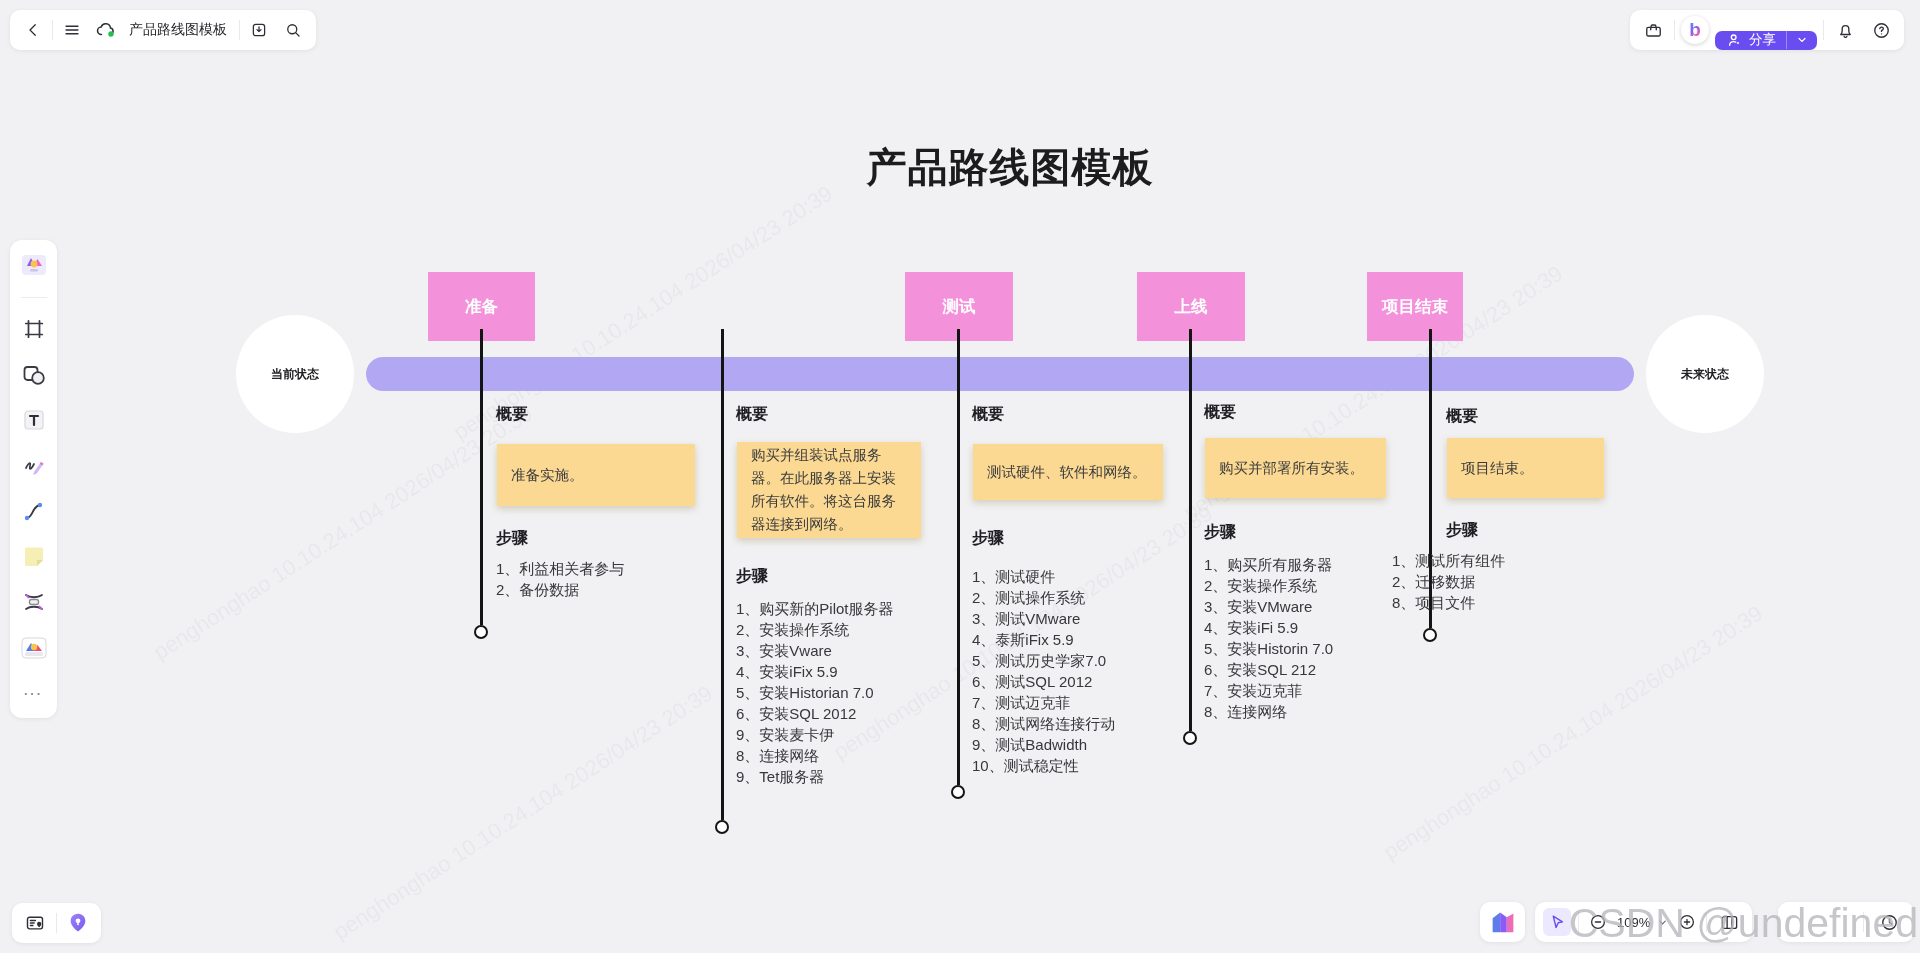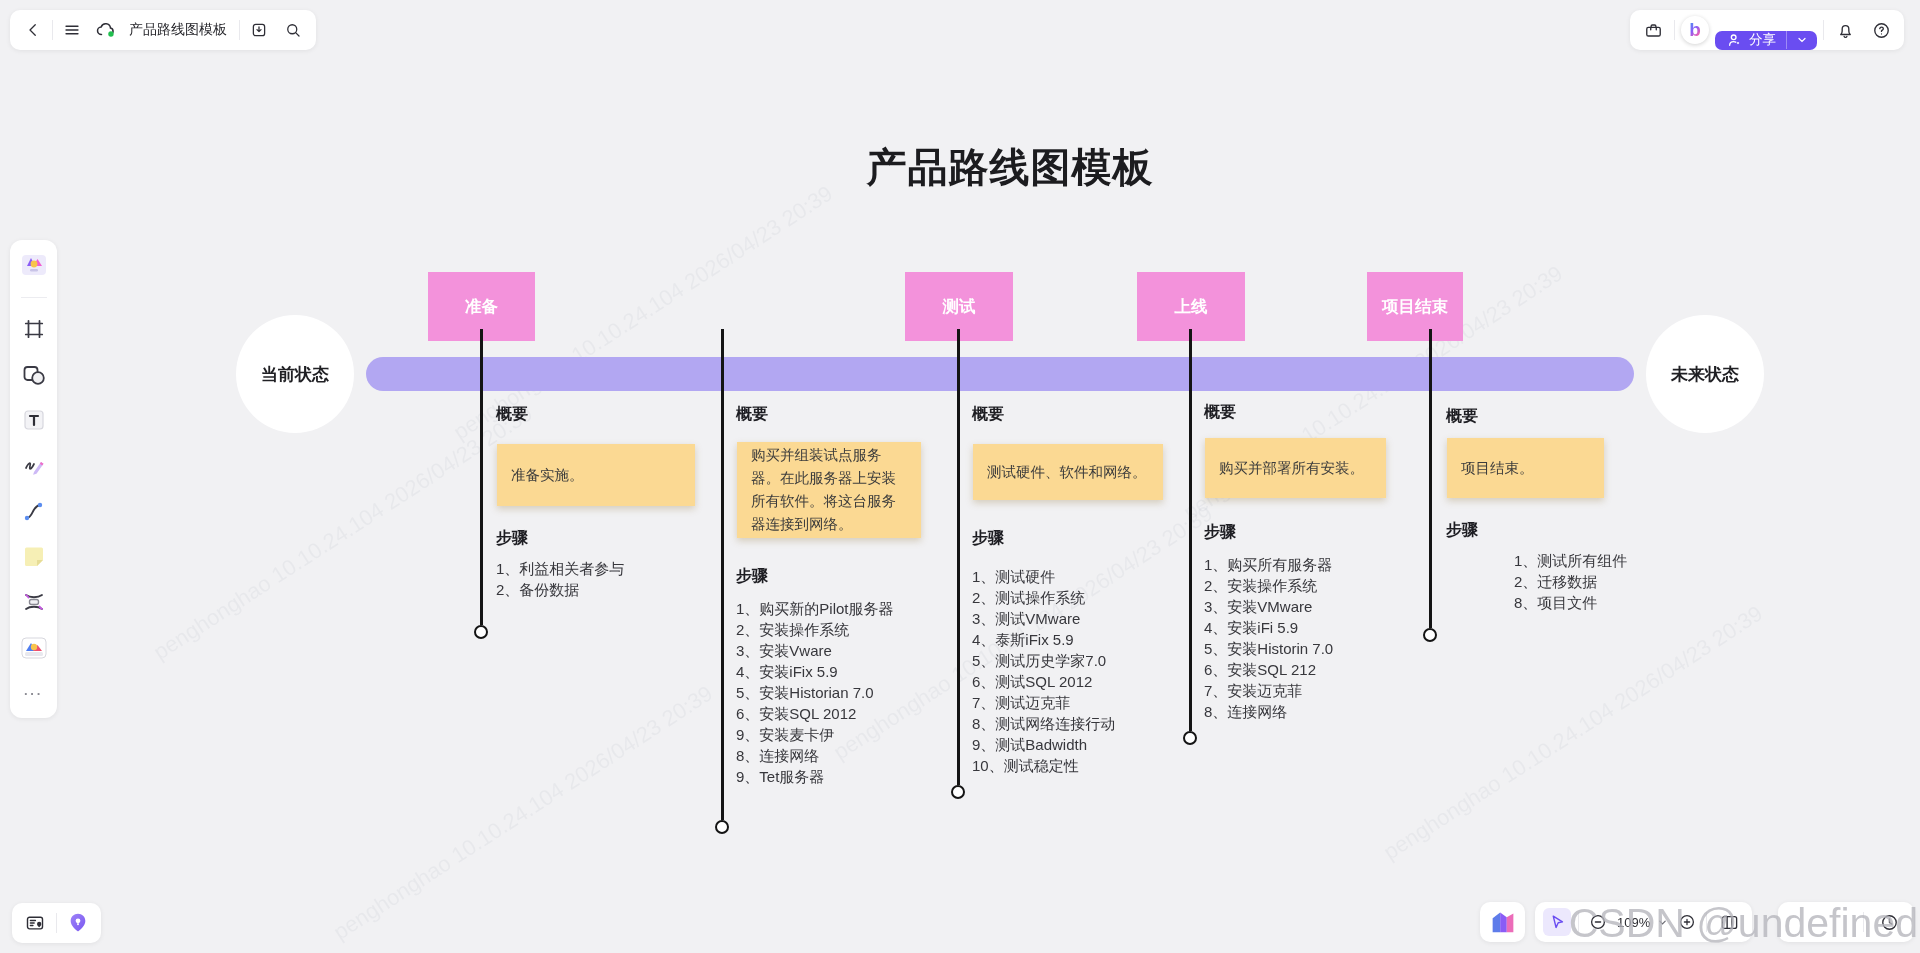--- a/index.html
+++ b/index.html
@@ -44,21 +44,21 @@
   
   #logo-card { left:1480px; top:902px; width:45px; height:40px; justify-content:center; }
   #zoom-card { left:1535px; top:902px; height:40px; padding:0 8px; gap:7px; }
   #extra-card { left:1778px; top:902px; width:136px; height:40px; padding:0 10px; justify-content:flex-end; gap:10px; }
   .cursor-btn { width:28px; height:28px; border-radius:6px; background:#ece8fd; display:flex; align-items:center; justify-content:center; cursor:pointer; }
   #zoom-level { font-size:13px; color:#2b2b30; }
 
   
   #canvas { position:absolute; inset:0; }
   #board-title { left:710px; top:140px; width:600px; text-align:center; font-size:40px; font-weight:bold; color:#1c1c1f; letter-spacing:1px; }
-  .state-circle { width:118px; height:118px; border-radius:50%; background:#fff; display:flex; align-items:center; justify-content:center; font-size:17px; font-weight:bold; color:#202024; }
+  .state-circle { width:118px; height:118px; border-radius:50%; background:#fff; display:flex; align-items:center; justify-content:center; font-size:12px; font-weight:bold; color:#202024; }
   #timeline-bar { left:366px; top:357px; width:1268px; height:34px; border-radius:17px; background:#b2a7f2; }
   .milestone { top:272px; height:69px; border-radius:0; background:#f392db; color:#fff;
     display:flex; align-items:center; justify-content:center; font-size:16.5px; font-weight:bold; cursor:pointer; }
   .vline { width:2.5px; background:#141414; top:329px; }
   .endpoint { width:14px; height:14px; border-radius:50%; background:#fff; border:2.5px solid #141414; cursor:pointer; }
   .col-heading { font-size:16px; font-weight:bold; color:#1d1d22; }
   .sticky { background:#fbd993; box-shadow:0 3px 7px rgba(140,110,50,.28); display:flex; align-items:center;
     padding:8px 14px; font-size:14.5px; color:#3c3c3c; line-height:23px; cursor:pointer; }
   .steps { font-size:15px; color:#37373c; }
   .steps .step { height:21px; line-height:21px; white-space:nowrap; }
@@ -160,21 +160,21 @@
       <div class="step">6、安装SQL 212</div>
       <div class="step">7、安装迈克菲</div>
       <div class="step">8、连接网络</div>
     </div>
 
   <div class="col-heading abs" style="left:1446px;top:406px">概要</div>
   <div class="sticky abs" style="left:1447px;top:438px;width:157px;height:60px">
     <span>项目结束。</span>
   </div>
   <div class="col-heading abs" style="left:1446px;top:520px">步骤</div>
-  <div class="steps abs" style="left:1514px;top:550px">
+  <div class="steps abs" style="left:1392px;top:550px">
       <div class="step">1、测试所有组件</div>
       <div class="step">2、迁移数据</div>
       <div class="step">8、项目文件</div>
     </div>
 </div>
 
 <div id="tl-bar" class="card">
   <div class="icon-btn">
     <svg class="ic" width="18" height="18" viewBox="0 0 24 24">
         <path d="M15 5 L8 12 L15 19"></path>

